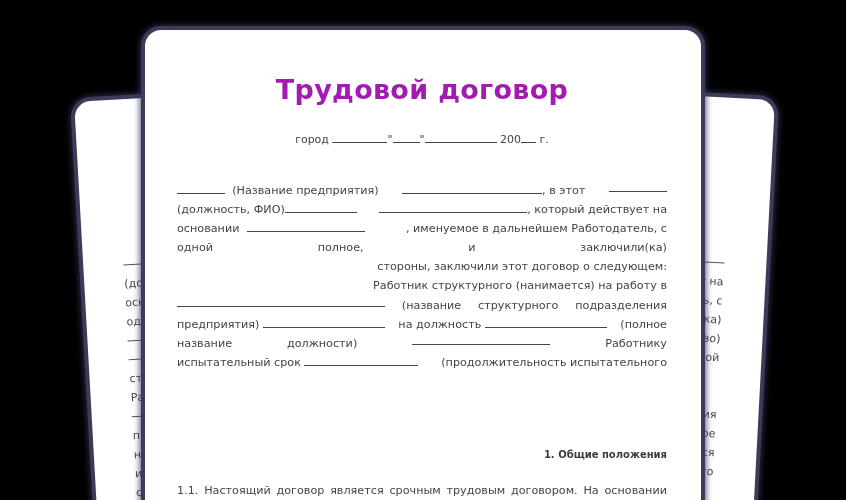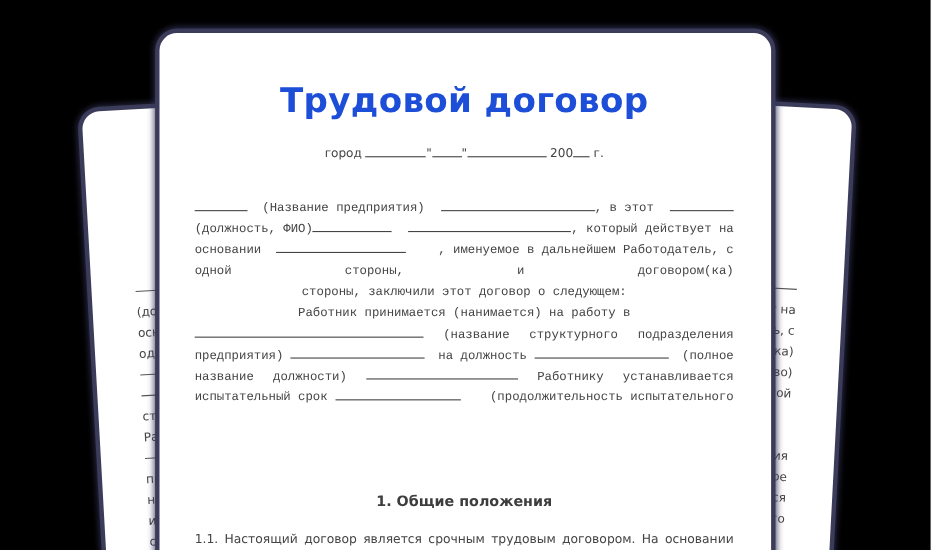--- a/index.html
+++ b/index.html
@@ -37,35 +37,35 @@
   .back-text .rule::after { content:""; position:absolute; left:0; right:0; top:9px; border-top:1px solid #555; }
   .back-left .back-text .rule::after { width:200px; }
   .back-right .back-text .rule::after { left:auto; right:0; width:200px; }
 
   .main {
     left:145px; top:30px; width:556px; height:520px;
   }
   .main-inner { position:absolute; left:32px; right:34px; top:0; }
   .title {
     position:absolute; left:0; right:0; top:44px; text-align:center;
-    font-size:31px; font-weight:bold; color:#1d4ed8; letter-spacing:0.3px;
+    font-size:27px; font-weight:bold; color:#a21caf; letter-spacing:0.3px;
   }
   .city {
     position:absolute; left:0; right:0; top:102px; text-align:center;
     font-size:11px; color:#444; white-space:pre;
   }
   .body-text {
     position:absolute; left:0; right:0; top:151px;
     font-size:11.2px; line-height:19.1px; color:#444;
   }
-  .body-text .ln { display:flex; justify-content:space-between; white-space:pre; height:19.1px;font-family:Liberation Mono, monospace; }
-  .body-text .ln.left { justify-content:center; }
+  .body-text .ln { display:flex; justify-content:space-between; white-space:pre; height:19.1px; }
+  .body-text .ln.left { justify-content:flex-end; }
   .section {
-    position:absolute; left:0; right:0; top:419px; text-align:center;
-    font-size:13px; font-weight:bold; color:#3d3d3d;
+    position:absolute; left:0; right:0; top:419px; text-align:right;
+    font-size:10px; font-weight:bold; color:#3d3d3d;
   }
   .clause {
     position:absolute; left:0; right:0; top:454px; font-size:11.2px; color:#444;
     display:flex; justify-content:space-between; white-space:pre;
   }
   .u { display:inline-block; border-bottom:1px solid #444; height:10px; vertical-align:baseline; }
 </style>
 </head>
 <body>
 
@@ -121,47 +121,46 @@
       <div class="ln">
         <span><span>(должность, ФИО)</span><span class="u" style="width:72px"></span></span>
         <span><span class="u" style="width:148px"></span><span>, который действует на</span></span>
       </div>
       <div class="ln">
         <span><span>основании</span>  <span class="u" style="width:118px"></span></span>
         <span>, именуемое в дальнейшем Работодатель, с</span>
       </div>
       <div class="ln">
         <span>одной</span>
-        <span>стороны,</span>
+        <span>полное,</span>
         <span>и</span>
-        <span>договором(ка)</span>
+        <span>заключили(ка)</span>
       </div>
       <div class="ln left">
         <span>стороны, заключили этот договор о следующем:</span>
       </div>
       <div class="ln left">
-        <span>Работник принимается (нанимается) на работу в</span>
+        <span>Работник структурного (нанимается) на работу в</span>
       </div>
       <div class="ln">
         <span class="u" style="width:208px"></span>
         <span>(название</span>
         <span>структурного</span>
         <span>подразделения</span>
       </div>
       <div class="ln">
         <span><span>предприятия)</span> <span class="u" style="width:122px"></span></span>
         <span><span>на должность</span> <span class="u" style="width:122px"></span></span>
         <span>(полное</span>
       </div>
       <div class="ln">
         <span>название</span>
         <span>должности)</span>
         <span class="u" style="width:138px"></span>
         <span>Работнику</span>
-        <span>устанавливается</span>
       </div>
       <div class="ln">
         <span><span>испытательный срок</span> <span class="u" style="width:114px"></span></span>
         <span>(продолжительность испытательного</span>
       </div>
     </div>
 
     <div class="section">1. Общие положения</div>
 
     <div class="clause">

